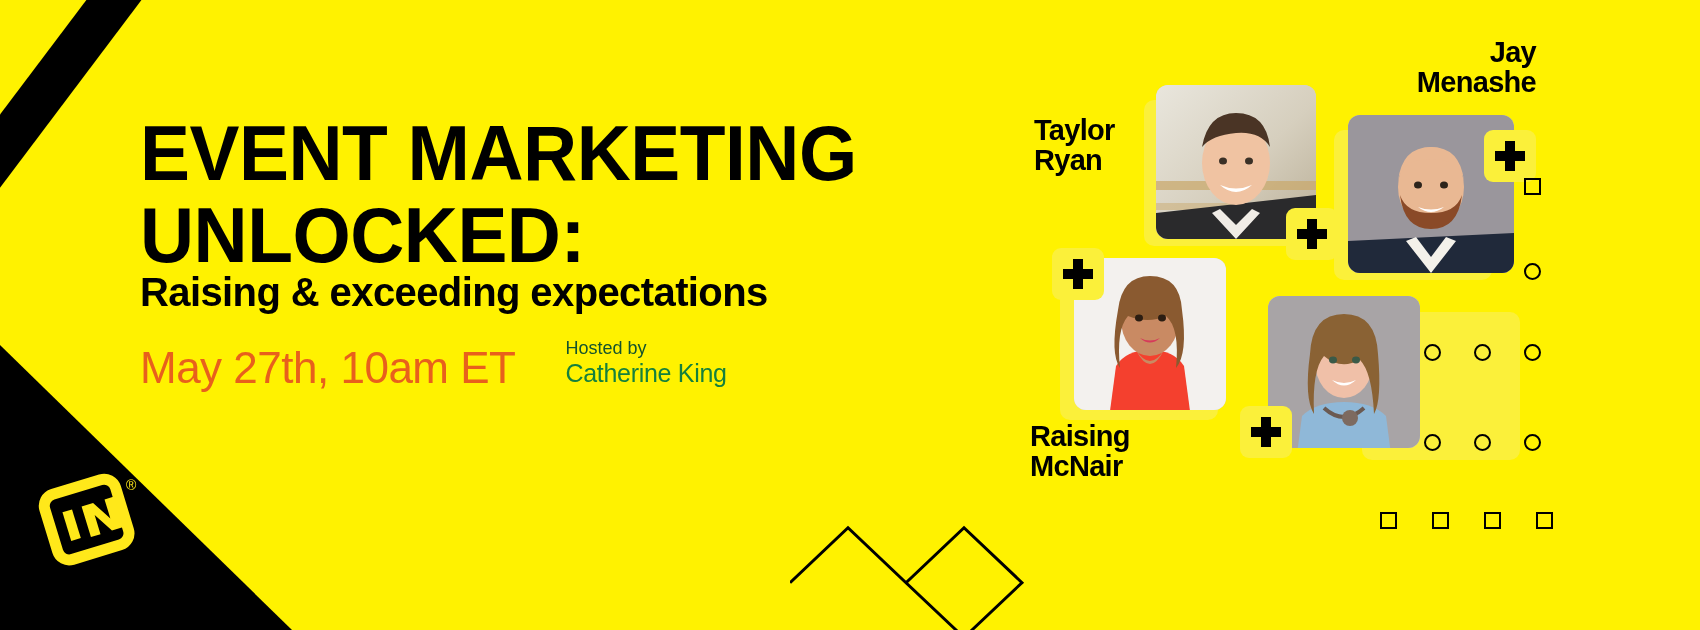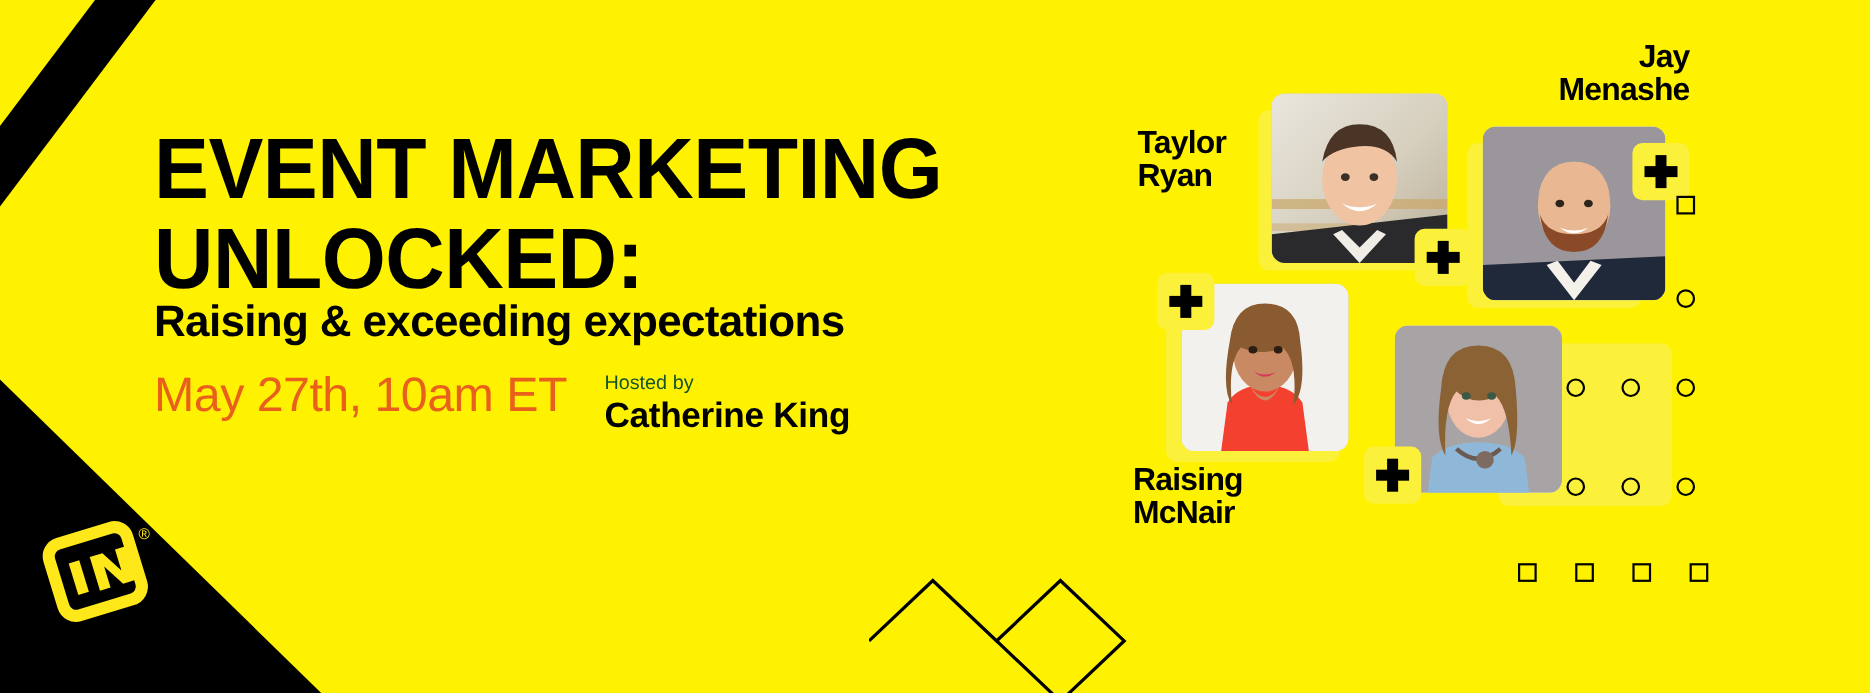--- a/index.html
+++ b/index.html
@@ -58,43 +58,43 @@
     font-weight: 700;
     font-size: 40px;
     line-height: 1;
     color: #000;
     letter-spacing: -0.6px;
     white-space: nowrap;
   }
   .meta-row {
     margin-top: 26px;
     display: flex;
-    align-items: flex-start;
-    gap: 34px;
+    align-items: flex-end;
+    gap: 50px;
   }
   .date {
     font-weight: 400;
     font-size: 44px;
     line-height: 1;
     color: #E8601C;
     letter-spacing: -0.5px;
     white-space: nowrap;
   }
   .host { padding-bottom: 2px; }
   .host-label {
     font-weight: 400;
     font-size: 18px;
     line-height: 1.2;
     color: #14532d;
   }
   .host-name {
-    font-weight: 700;
-    font-size: 32px;
+    font-weight: 400;
+    font-size: 25px;
     line-height: 1.15;
-    color: #000000;
+    color: #15803d;
     letter-spacing: -0.3px;
   }
 
   
   .logo {
     position: absolute;
     left: 36px; top: 460px;
     width: 112px; height: 112px;
   }
 

